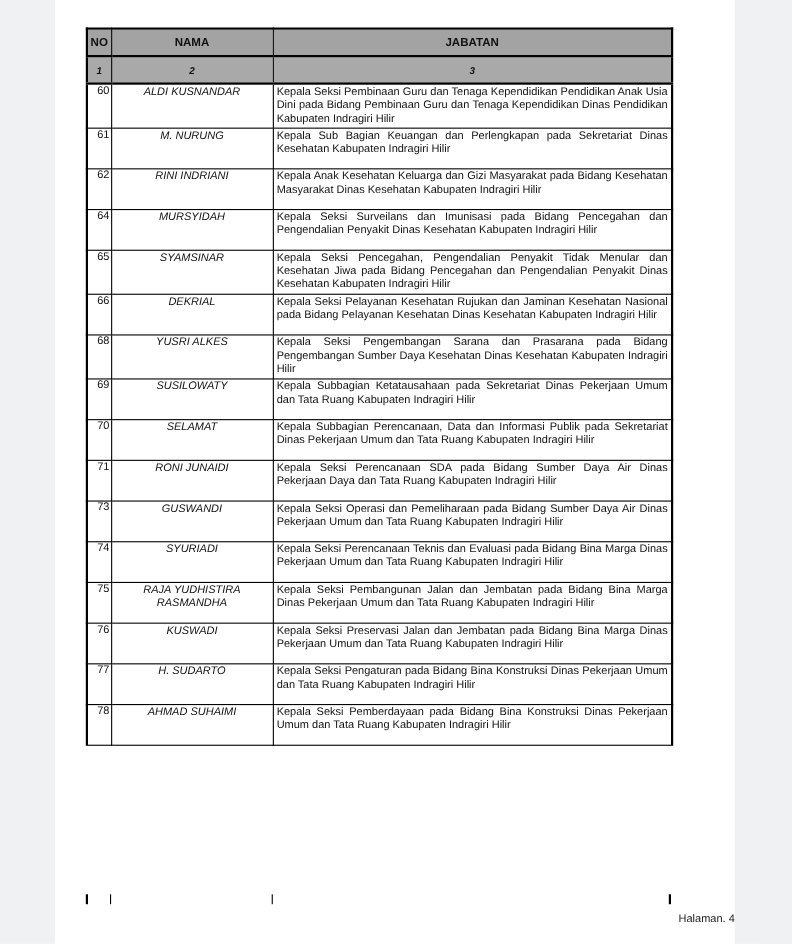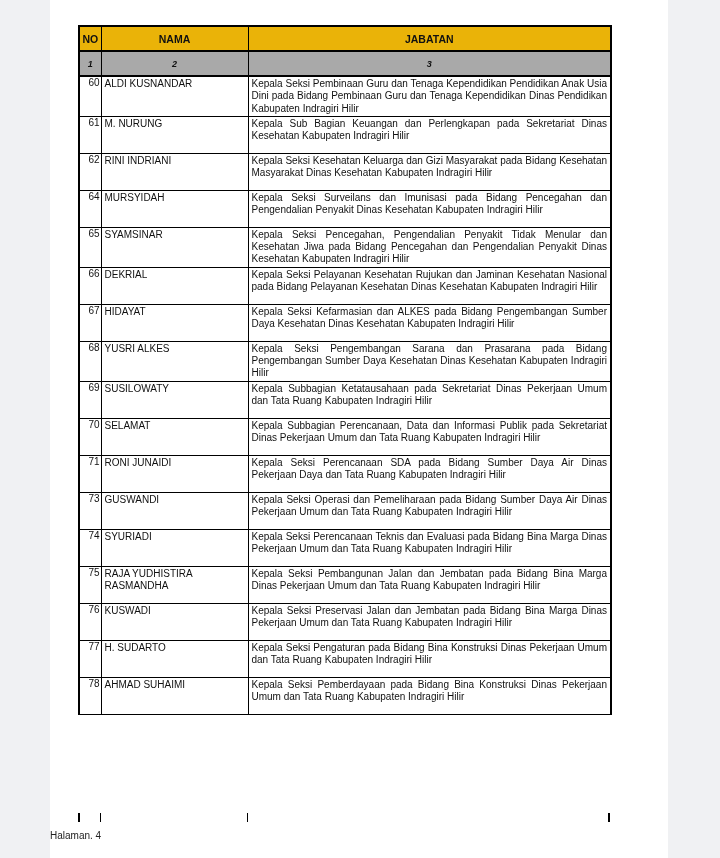--- a/index.html
+++ b/index.html
@@ -19,47 +19,47 @@
     border:2px solid #000; border-bottom-width:1px;
   }
   .doc-table th, .doc-table td {
     border:1px solid #000;
     vertical-align:top;
     overflow:hidden;
   }
   .doc-table thead tr { height:25px; }
   .doc-table thead th {
     font-weight:bold; font-size:10.5px; text-align:center; vertical-align:middle;
-    padding:2px 1px; background:#eab308;
+    padding:2px 1px; background:#a3a3a3;
   }
   tr.band-row { height:13px; }
   tr.band-row td {
     background:#a9a9a9;
     font-style:italic; font-weight:bold; font-size:9px; line-height:10px;
     text-align:center; vertical-align:middle; padding:0;
     border-top:2px solid #000; border-bottom:2px solid #000;
   }
   tbody tr.data-row { height:37px; }
   .doc-table td {
     font-size:10px; line-height:12.3px; padding:1px 3px;
   }
   td.col-no      { text-align:right; padding:0 1px; }
-  td.col-nama    { text-align:left; }
+  td.col-nama    { text-align:center;font-style:italic; }
   td.col-jabatan { text-align:justify; }
 
   
   .stub { position:absolute; top:813px; height:9px; width:1px; background:#000; }
   .stub-l  { left:78px;  width:2px; }
   .stub-c1 { left:100px; }
   .stub-c2 { left:247px; }
   .stub-r  { left:608px; width:2px; }
 
   .page-footer {
     position:absolute; top:830px; left:50px; width:618px;
-    text-align:left; font-size:10px; color:#222;
+    text-align:right; font-size:10px; color:#222;
   }
 </style>
 </head>
 <body>
 
 <div class="viewer-strip strip-left"></div>
 <div class="viewer-strip strip-right"></div>
 
 <table class="doc-table">
   <colgroup>
@@ -86,41 +86,36 @@
     <td class="col-jabatan">Kepala Seksi Pembinaan Guru dan Tenaga Kependidikan Pendidikan Anak Usia Dini pada Bidang Pembinaan Guru dan Tenaga Kependidikan Dinas Pendidikan Kabupaten Indragiri Hilir</td>
   </tr>
       <tr class="data-row">
     <td class="col-no">61</td>
     <td class="col-nama">M. NURUNG</td>
     <td class="col-jabatan">Kepala Sub Bagian Keuangan dan Perlengkapan pada Sekretariat Dinas Kesehatan Kabupaten Indragiri Hilir</td>
   </tr>
       <tr class="data-row">
     <td class="col-no">62</td>
     <td class="col-nama">RINI INDRIANI</td>
-    <td class="col-jabatan">Kepala Seksi Kesehatan Keluarga dan Gizi Masyarakat pada Bidang Kesehatan Masyarakat Dinas Kesehatan Kabupaten Indragiri Hilir</td>
+    <td class="col-jabatan">Kepala Anak Kesehatan Keluarga dan Gizi Masyarakat pada Bidang Kesehatan Masyarakat Dinas Kesehatan Kabupaten Indragiri Hilir</td>
   </tr>
       <tr class="data-row">
     <td class="col-no">64</td>
     <td class="col-nama">MURSYIDAH</td>
     <td class="col-jabatan">Kepala Seksi Surveilans dan Imunisasi pada Bidang Pencegahan dan Pengendalian Penyakit Dinas Kesehatan Kabupaten Indragiri Hilir</td>
   </tr>
       <tr class="data-row">
     <td class="col-no">65</td>
     <td class="col-nama">SYAMSINAR</td>
     <td class="col-jabatan">Kepala Seksi Pencegahan, Pengendalian Penyakit Tidak Menular dan Kesehatan Jiwa pada Bidang Pencegahan dan Pengendalian Penyakit Dinas Kesehatan Kabupaten Indragiri Hilir</td>
   </tr>
       <tr class="data-row">
     <td class="col-no">66</td>
     <td class="col-nama">DEKRIAL</td>
     <td class="col-jabatan">Kepala Seksi Pelayanan Kesehatan Rujukan dan Jaminan Kesehatan Nasional pada Bidang Pelayanan Kesehatan Dinas Kesehatan Kabupaten Indragiri Hilir</td>
-  </tr>
-      <tr class="data-row">
-    <td class="col-no">67</td>
-    <td class="col-nama">HIDAYAT</td>
-    <td class="col-jabatan">Kepala Seksi Kefarmasian dan ALKES pada Bidang Pengembangan Sumber Daya Kesehatan Dinas Kesehatan Kabupaten Indragiri Hilir</td>
   </tr>
       <tr class="data-row">
     <td class="col-no">68</td>
     <td class="col-nama">YUSRI ALKES</td>
     <td class="col-jabatan">Kepala Seksi Pengembangan Sarana dan Prasarana pada Bidang Pengembangan Sumber Daya Kesehatan Dinas Kesehatan Kabupaten Indragiri Hilir</td>
   </tr>
       <tr class="data-row">
     <td class="col-no">69</td>
     <td class="col-nama">SUSILOWATY</td>
     <td class="col-jabatan">Kepala Subbagian Ketatausahaan pada Sekretariat Dinas Pekerjaan Umum dan Tata Ruang Kabupaten Indragiri Hilir</td>

